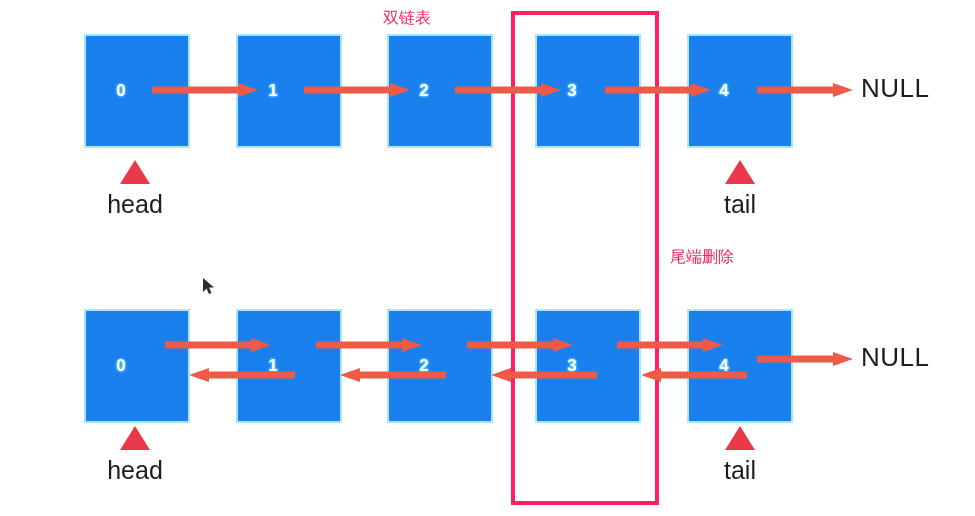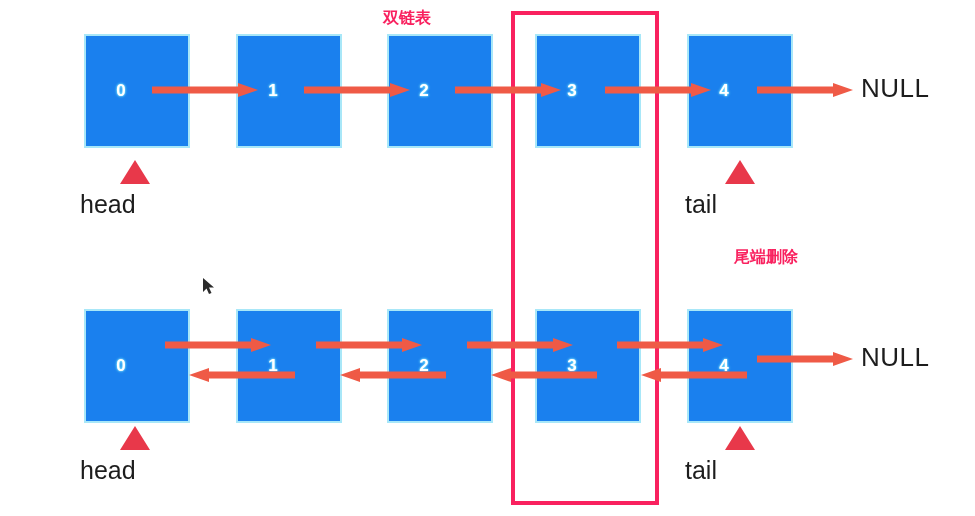--- a/index.html
+++ b/index.html
@@ -43,20 +43,21 @@
   .arrow {
     position: absolute;
     height: 14px;
     pointer-events: none;
   }
   .arrow svg { display: block; }
 
   
   .marker {
     position: absolute;
+    text-align: center;
     width: 110px;
   }
   .tri {
     width: 0;
     height: 0;
     border-left: 15px solid transparent;
     border-right: 15px solid transparent;
     border-bottom: 24px solid #e8384a;
     margin: 0 auto 8px auto;
   }
@@ -80,41 +81,41 @@
   .highlight-rect {
     position: absolute;
     border: 4px solid #f9215f;
     box-sizing: border-box;
   }
   .cn-note {
     position: absolute;
     font-size: 16px;
     color: #f9215f;
     font-family: "Liberation Sans", sans-serif;
-    font-weight: bold;
+    font-weight: normal;
     white-space: nowrap;
   }
 
   
   .cursor {
     position: absolute;
     width: 12px;
     height: 18px;
   }
 </style>
 </head>
 <body>
 
 <div id="canvas">
 
   <div class="highlight-rect" style="left:511px; top:11px; width:148px; height:494px;"></div>
 
   <div class="cn-note" style="left:383px; top:8px;">双链表</div>
 
-  <div class="cn-note" style="left:734px; top:247px;">尾端删除</div>
+  <div class="cn-note" style="left:670px; top:247px;">尾端删除</div>
 
   <div class="node" style="left:86px; top:36px;">
     <span class="node-label">0</span>
   </div>
   <div class="node" style="left:238px; top:36px;">
     <span class="node-label">1</span>
   </div>
   <div class="node" style="left:389px; top:36px;">
     <span class="node-label">2</span>
   </div>

